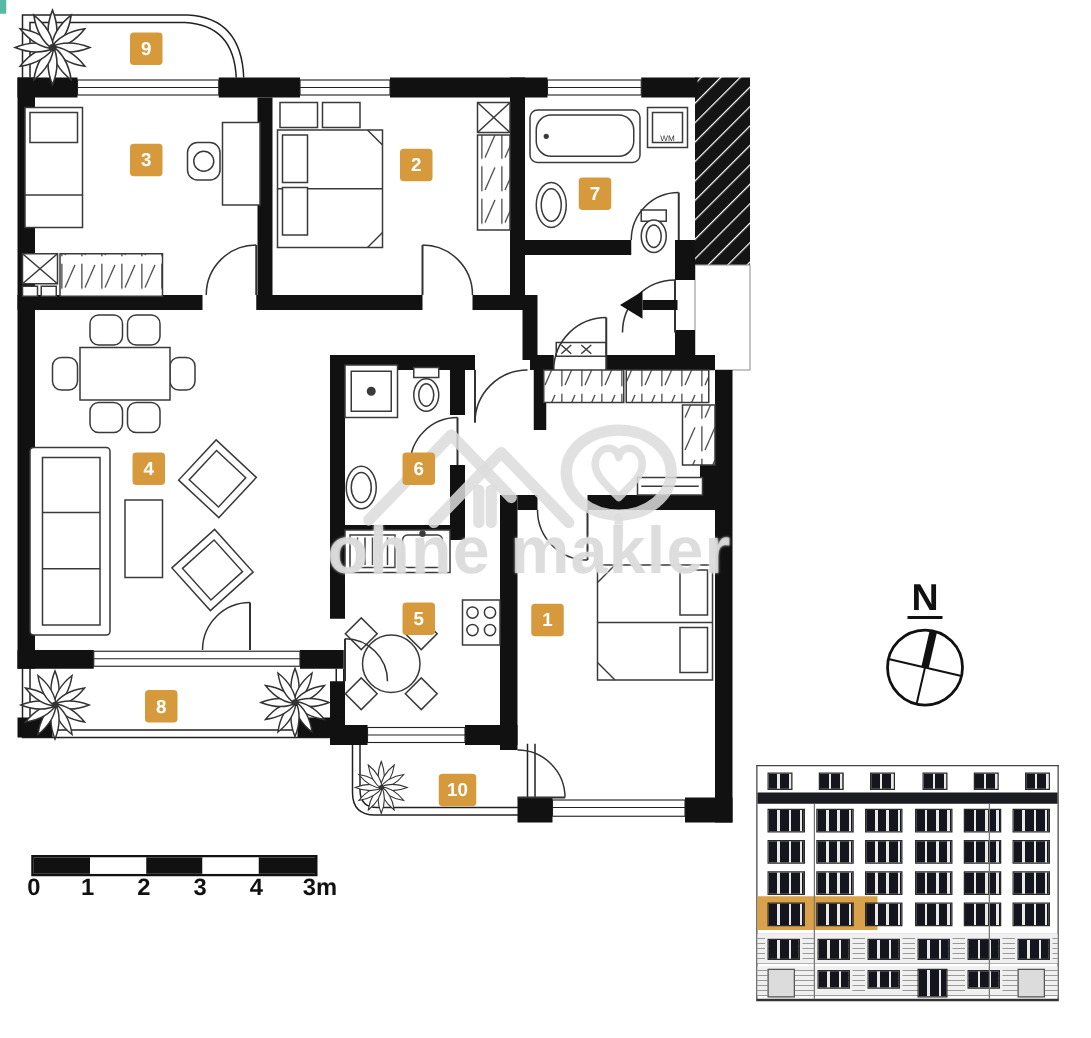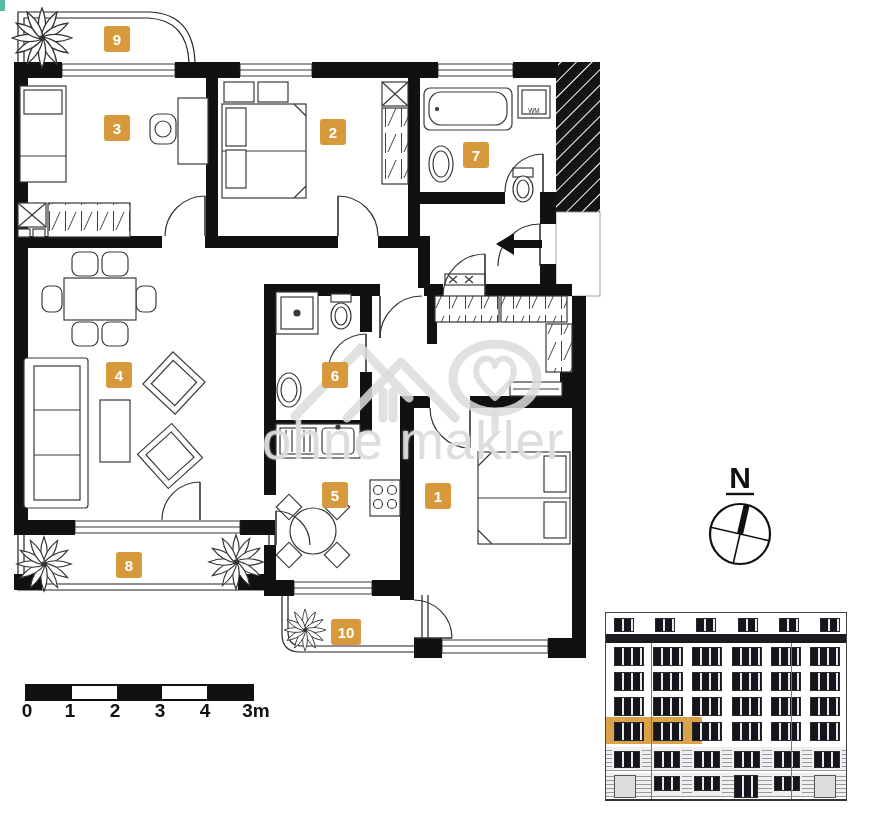--- a/index.html
+++ b/index.html
@@ -2,25 +2,25 @@
 <html><head>
 <meta charset="utf-8">
 <style>
   html,body{margin:0;padding:0;background:#fff;}
   .stage{position:relative;width:873px;height:830px;background:#fff;overflow:hidden;
          font-family:"Liberation Sans",sans-serif;}
   .plan-svg{position:absolute;left:0;top:0;z-index:1;}
   .badge{position:absolute;width:26px;height:26px;z-index:3;border-radius:3px;
          background:var(--accent,#d69a3c);color:#fff;font-weight:bold;font-size:15px;
          display:flex;align-items:center;justify-content:center;}
-  .badge.wide{width:30px;}
+  .badge.wide{width:30px;margin-left:20px;}
   .watermark{position:absolute;left:250px;top:268px;width:380px;height:215px;z-index:2;
              pointer-events:none;}
   .watermark-text{position:absolute;left:12px;top:142px;width:360px;white-space:nowrap;
-             font-size:53px;font-weight:normal;letter-spacing:1px;color:rgba(214,214,214,0.82);
+             font-size:53px;font-weight:bold;letter-spacing:1px;color:rgba(214,214,214,0.82);
              text-shadow:0 0 2px rgba(255,255,255,0.9);}
   .scalebar{position:absolute;left:25px;top:684px;width:225px;height:13px;z-index:2;
             border:2px solid #111;display:flex;}
   .scalebar .seg{flex:1;}
   .seg.b{background:#111;} .seg.w{background:#fff;}
   .tick{position:absolute;top:700px;transform:translateX(-50%);font-size:19px;
         font-weight:bold;color:#111;z-index:2;}
   .compass{position:absolute;left:696px;top:452px;z-index:2;}
   .building{position:absolute;border:1px solid #444;border-bottom:2px solid #333;
             background:#fff;z-index:2;}

